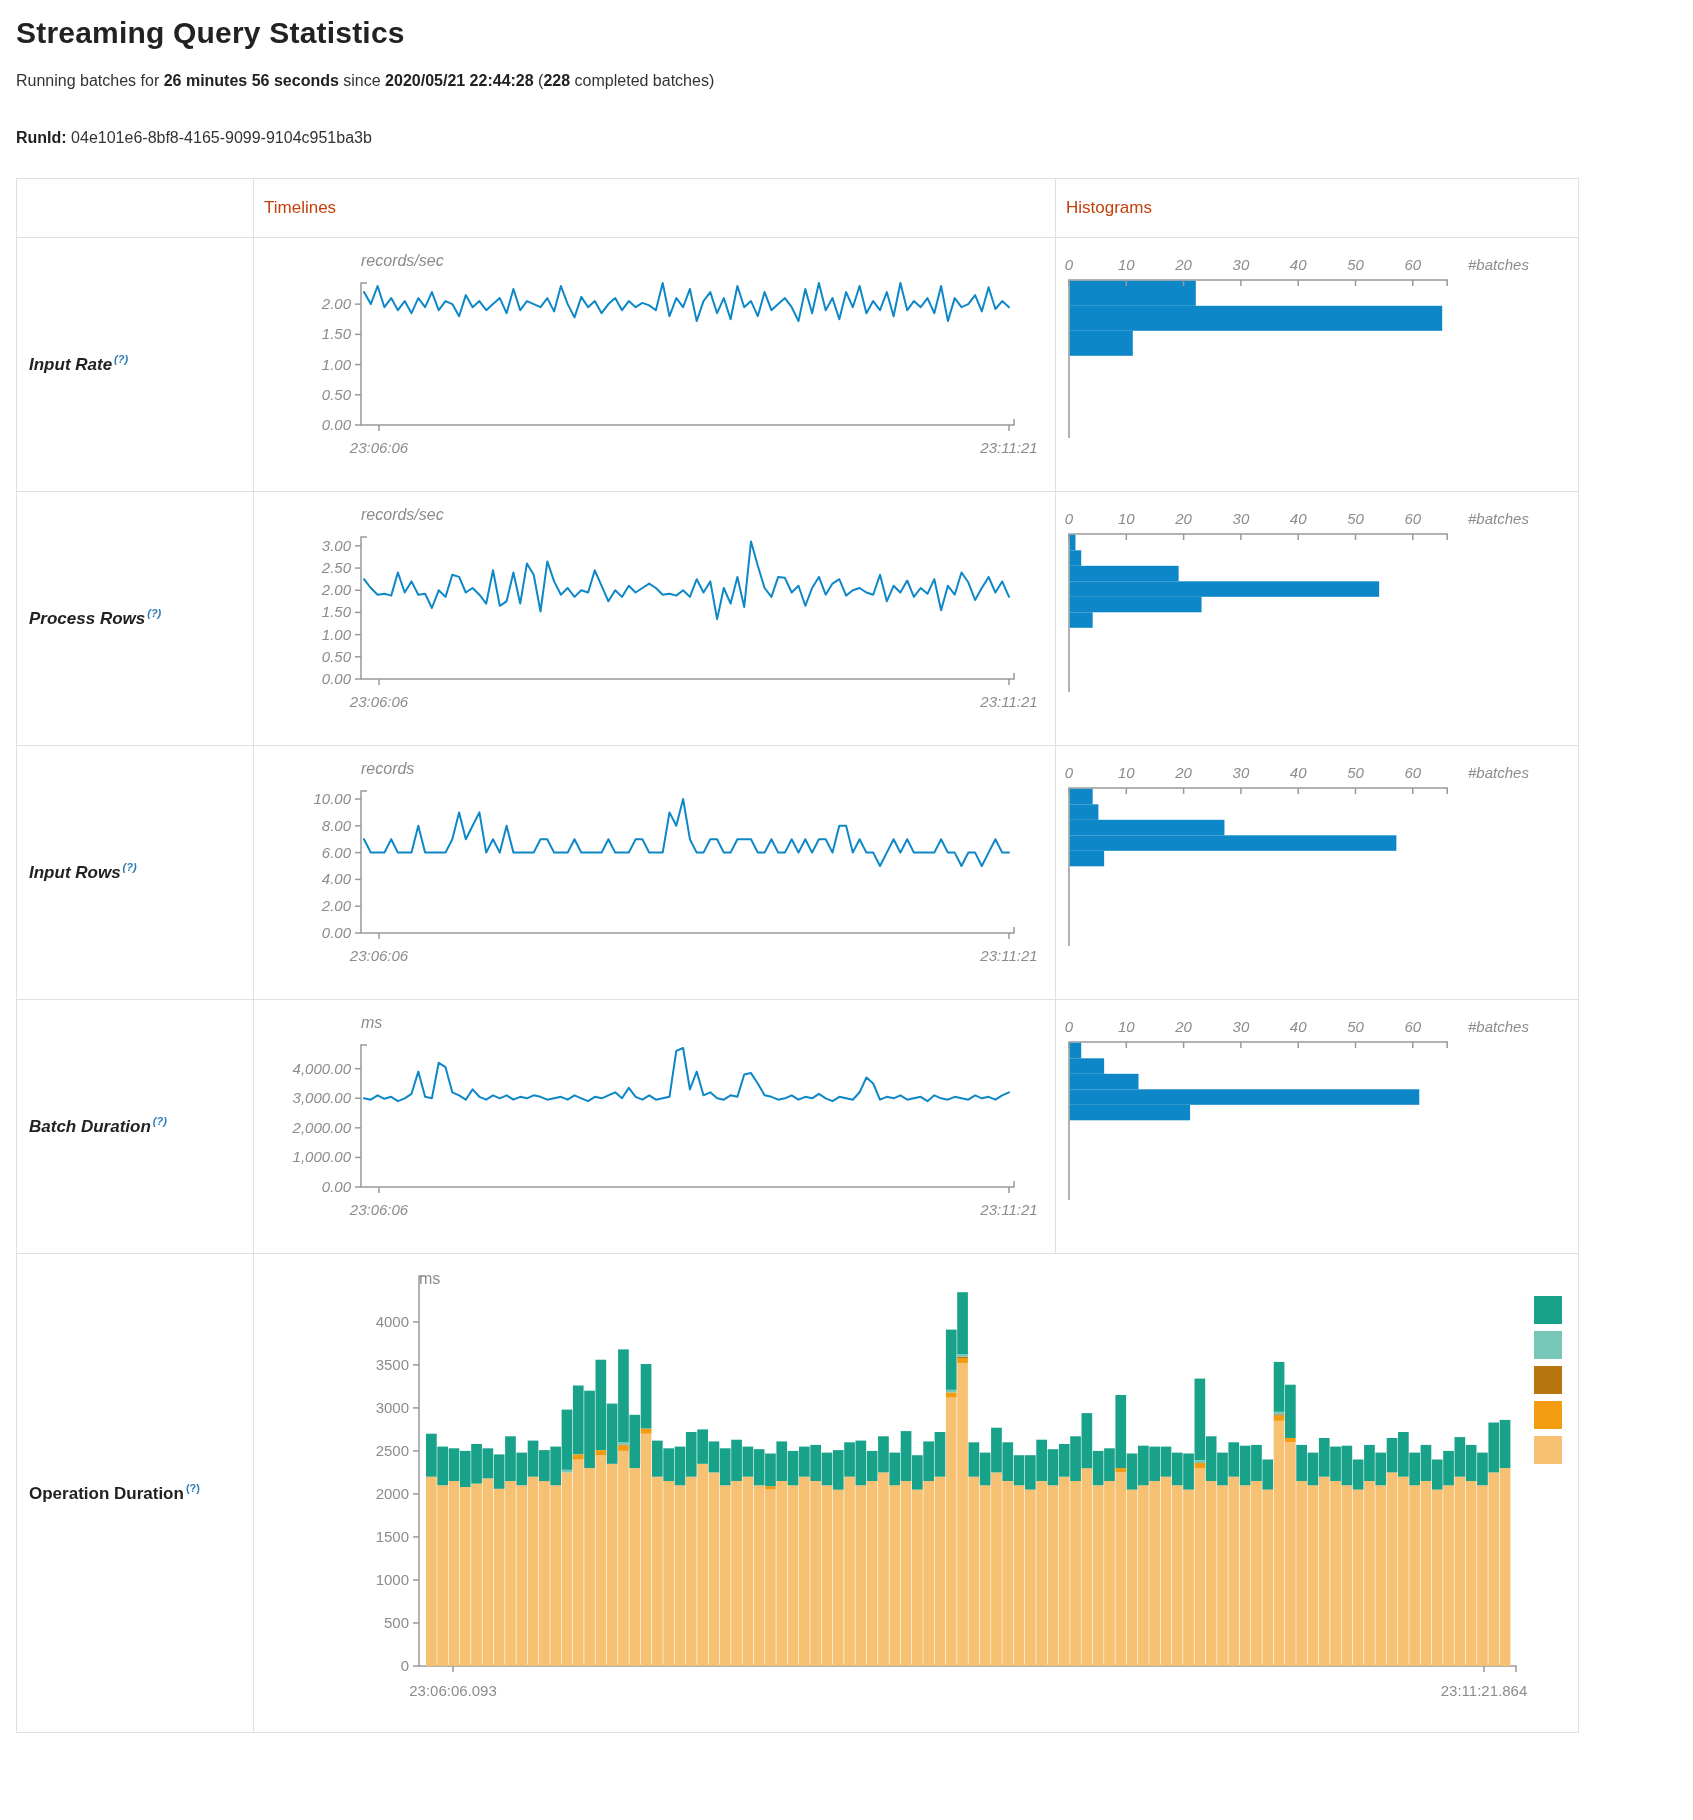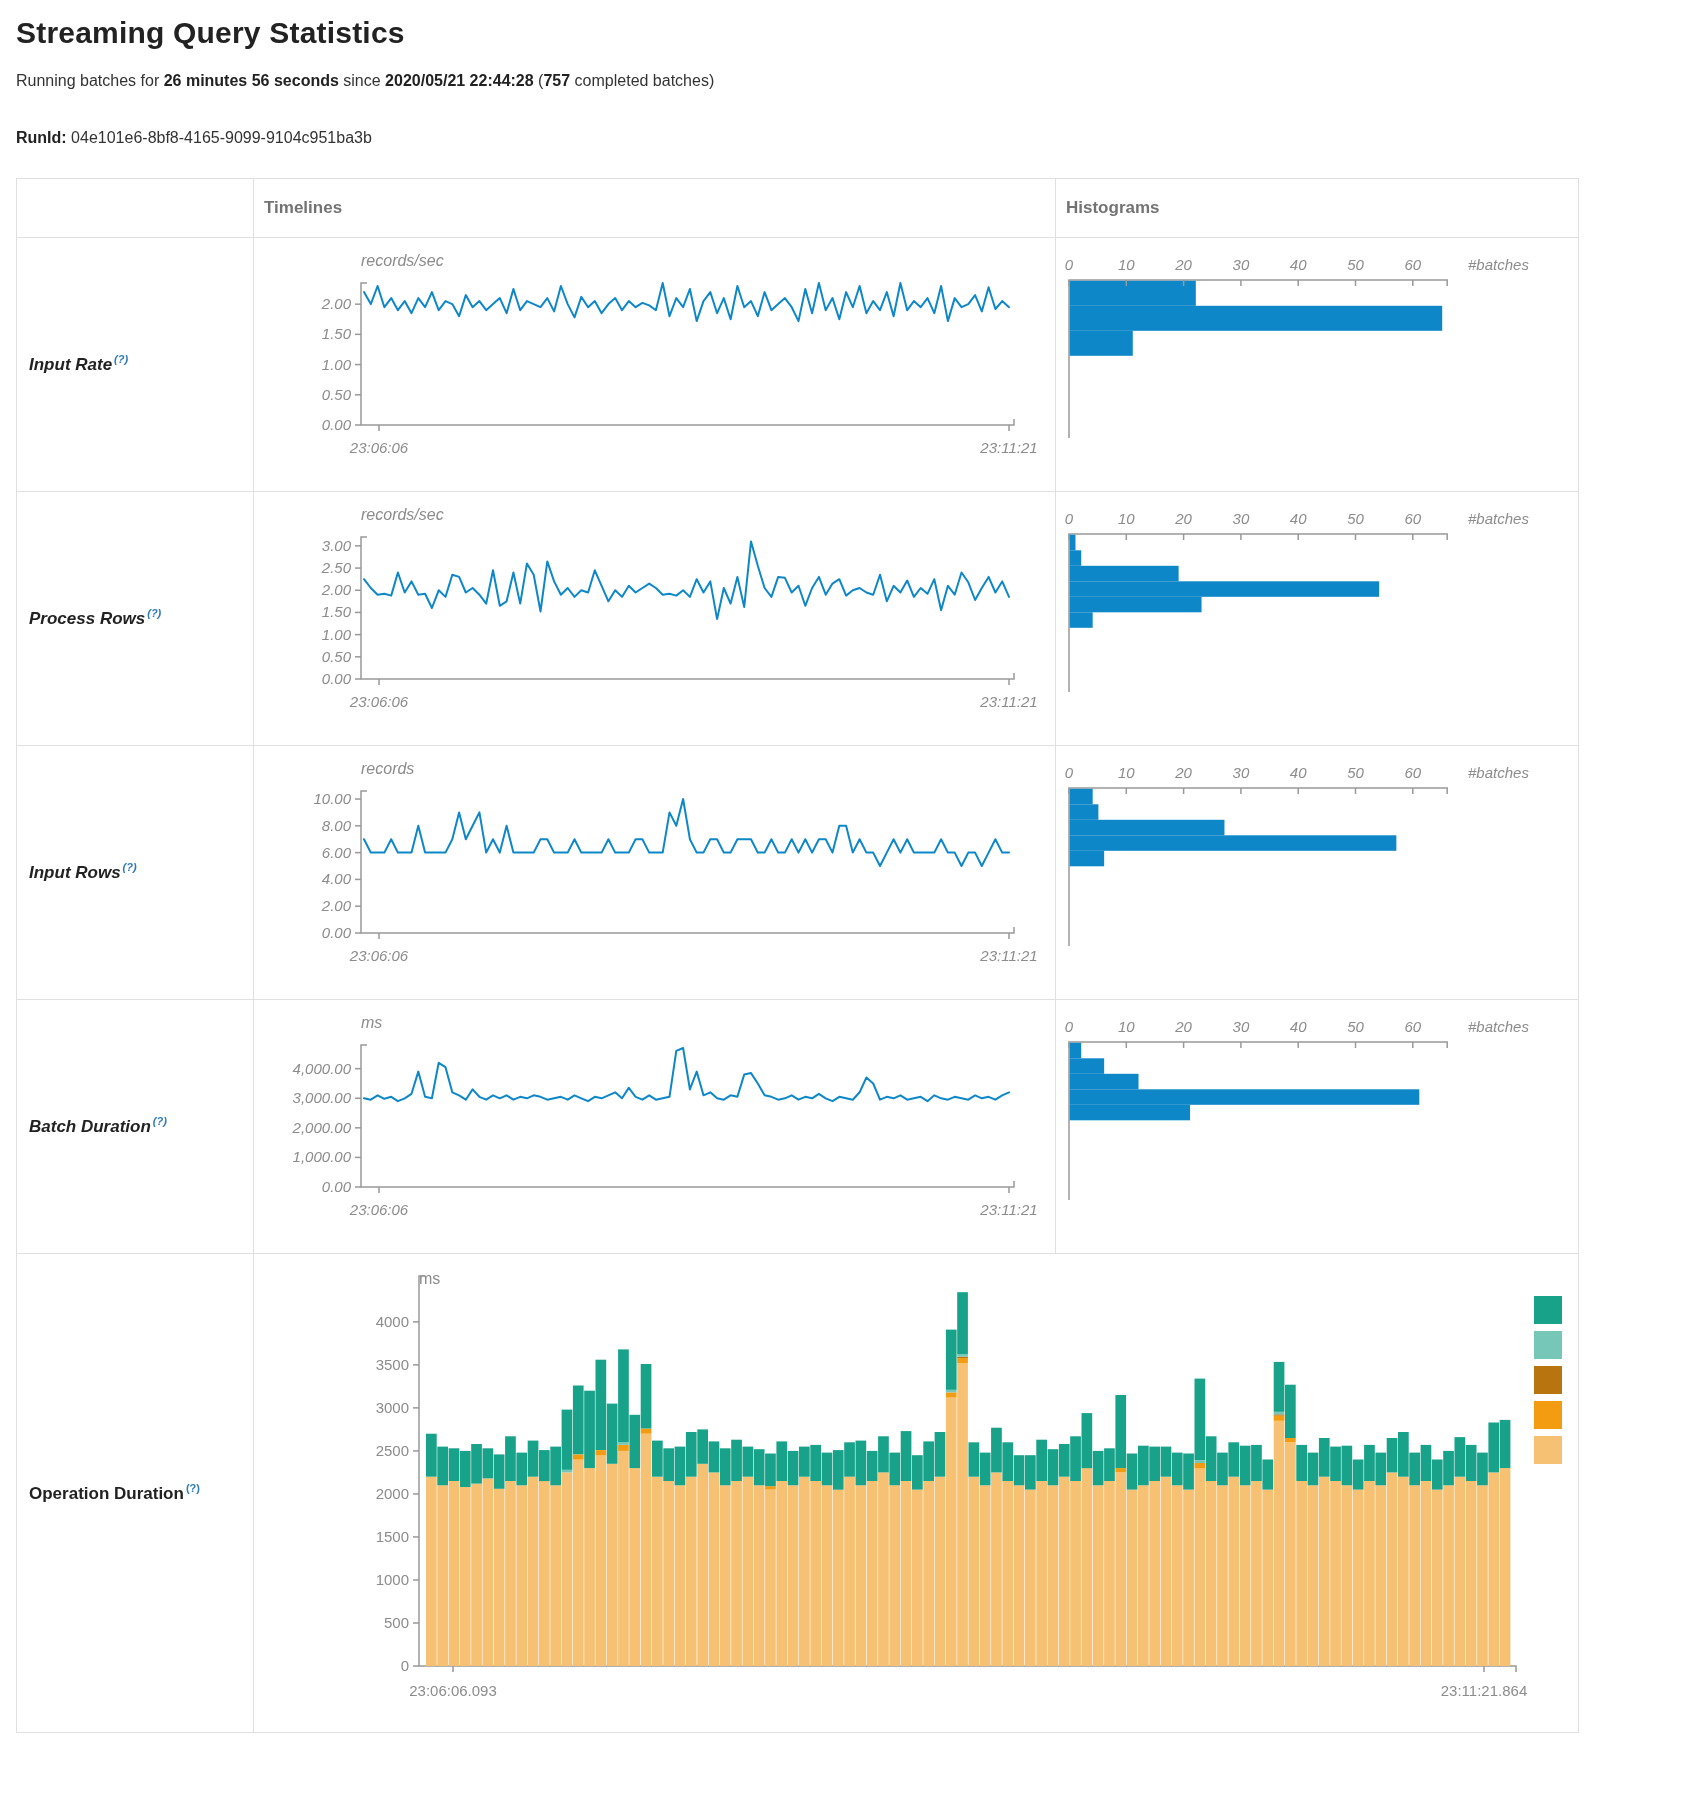--- a/index.html
+++ b/index.html
@@ -16,21 +16,21 @@
   .subtitle{font-size:16px;color:#333;margin-top:22px;}
   .subtitle b{color:#222;}
   .query-info{font-size:16px;color:#333;margin-top:34px;line-height:1.72;}
   .query-info b{color:#222;}
   table.stats{
     border-collapse:collapse;table-layout:fixed;
     width:1562px;margin-top:26px;
   }
   table.stats th, table.stats td{border:1px solid #e0e0e0;}
   th.colhead{
-    text-align:left;font-size:17px;font-weight:bold;color:#737373;
+    text-align:left;font-size:17px;font-weight:normal;color:#c2410c;
     padding:18px 8px 18px 10px;height:22px;
   }
   td.metric{
     font-weight:bold;font-size:17px;color:#222;
     padding-left:12px;vertical-align:middle;margin-left:48px;
   }
   td.metric sup{color:#2f7cb5;font-size:11px;font-weight:bold;margin-left:2px;cursor:pointer;}
   td.chartcell{padding:0;vertical-align:top;position:relative;}
   tr.r14 td{height:251px;font-style:italic;}
   tr.r5 td{height:476px;}
@@ -41,21 +41,21 @@
   }
   .op-legend .swatch{width:28px;height:28px;}
   .col-label{width:237px;} .col-tl{width:802px;} .col-hg{width:523px;}
 </style>
 </head>
 <body>
 
 <h1 class="page-title">Streaming Query Statistics</h1>
 
 <div class="subtitle">
-  <span>Running batches for </span><b>26 minutes 56 seconds</b><span> since </span><b>2020/05/21 22:44:28</b><span> (</span><b>757</b><span> completed batches)</span>
+  <span>Running batches for </span><b>26 minutes 56 seconds</b><span> since </span><b>2020/05/21 22:44:28</b><span> (</span><b>228</b><span> completed batches)</span>
 </div>
 
 <div class="query-info">
   <div><b>RunId:</b> <span>04e101e6-8bf8-4165-9099-9104c951ba3b</span></div>
 </div>
 
 <table class="stats">
   <colgroup>
       <col class="col-label">
       <col class="col-tl">

